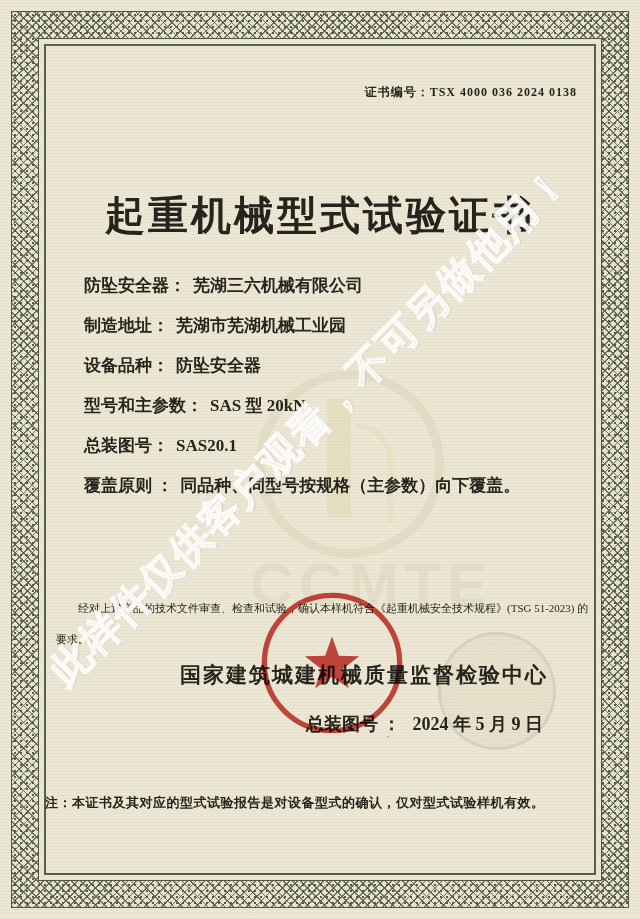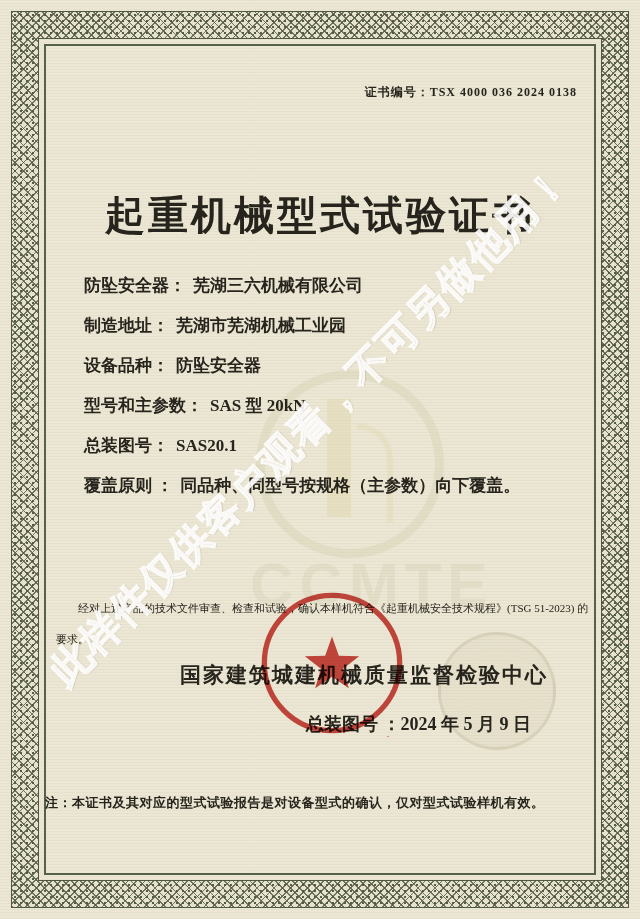--- a/index.html
+++ b/index.html
@@ -49,21 +49,21 @@
   }
   
   .cert-number{position:absolute;top:84px;right:63px;font-size:12px;font-weight:bold;letter-spacing:1px;z-index:4;}
   .title{position:absolute;top:188px;left:0;width:100%;text-align:center;font-size:40px;font-weight:800;letter-spacing:3px;z-index:4;}
   .fields{position:absolute;left:84px;top:266px;z-index:4;}
   .field{height:40px;line-height:40px;font-size:17px;font-weight:bold;white-space:nowrap;}
   .field .value{margin-left:7px;margin-top:27px;}
   .statement{position:absolute;left:56px;top:593px;width:538px;font-size:11px;font-weight:normal;line-height:31px;text-indent:2em;z-index:4;}
   .issuer{position:absolute;left:180px;top:661px;font-size:21px;font-weight:bold;letter-spacing:2px;z-index:4;}
   .date-line{position:absolute;left:306px;top:712px;font-size:18px;font-weight:bold;z-index:4;}
-  .date-line .date-value{margin-left:0;}
+  .date-line .date-value{margin-left:12px;}
   .note{position:absolute;left:45px;right:46px;top:794px;font-size:13px;font-weight:bold;letter-spacing:0.5px;z-index:4;}
   
   .stamp{position:absolute;left:258px;top:589px;width:148px;height:148px;z-index:6;mix-blend-mode:multiply;opacity:0.9;}
 </style>
 </head>
 <body>
 
 <div class="cert">
 
   <div class="band"></div>

